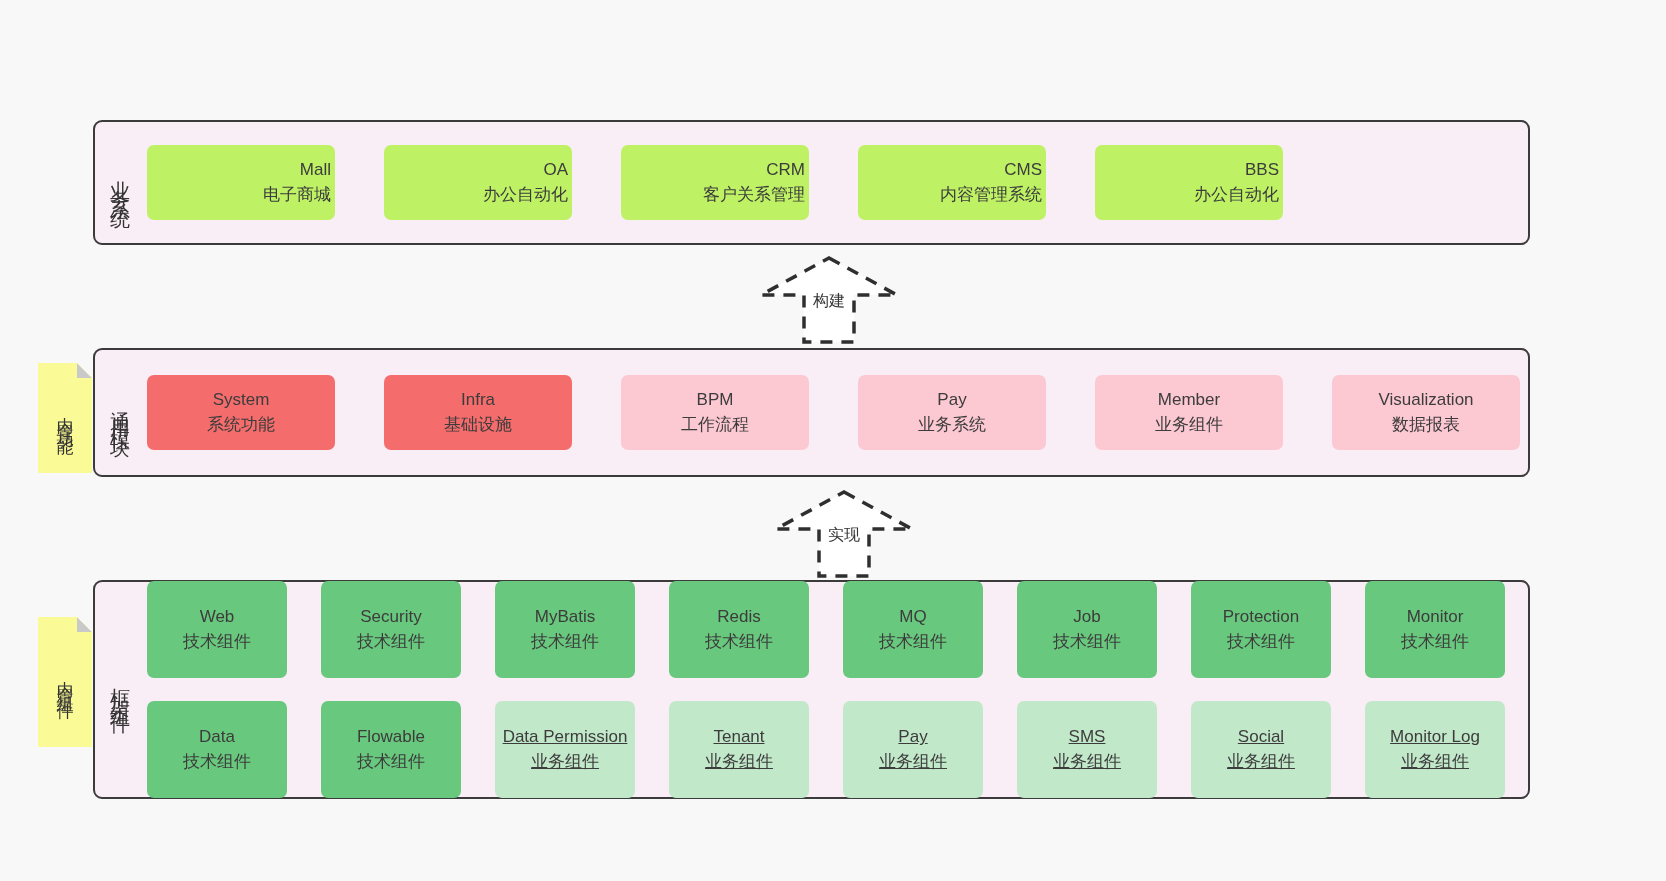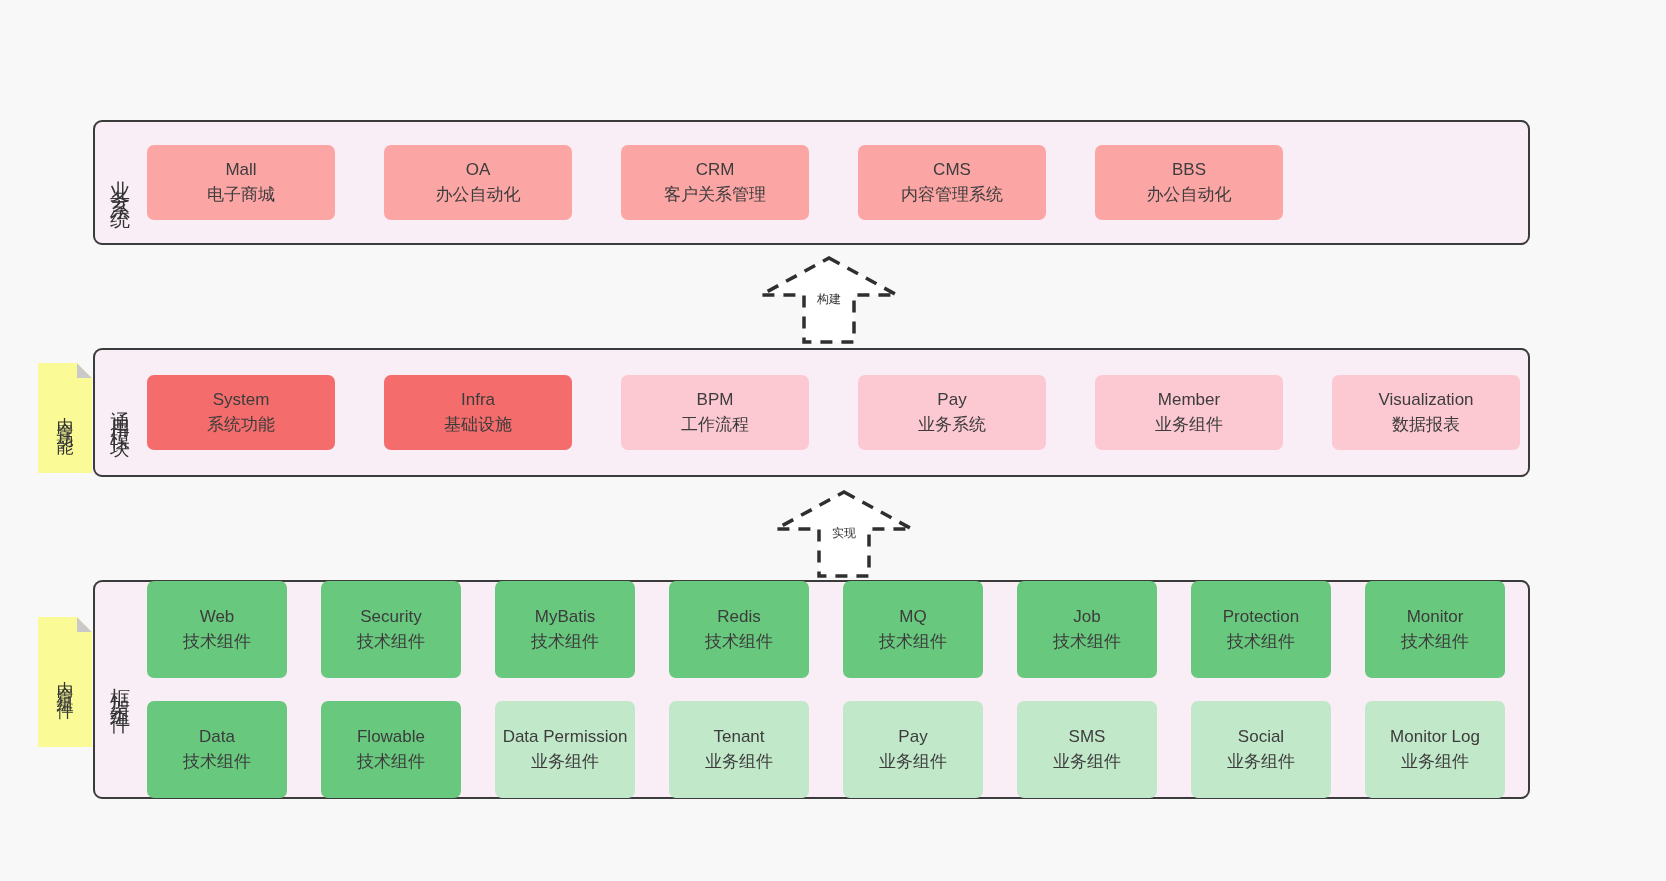--- a/index.html
+++ b/index.html
@@ -54,25 +54,25 @@
     align-items:center;
     justify-content:center;
     text-align:center;
     font-size:17px;
     line-height:1.42;
     padding:2px 4px;
     box-sizing:border-box;
   }
   .grid6 .card{height:75px;}
   .grid8 .card{height:97px;}
-  .blue{background:#fca5a5;}
+  .blue{background:#bef264;align-items:flex-end;}
   .red{background:#f56c6c;}
   .pink{background:#fcc8d2;}
   .green{background:#68c87d;}
-  .lightgreen{background:#c2e8ca;}
+  .lightgreen{background:#c2e8ca;text-decoration:underline;}
   .sticky{
     position:absolute;
     left:38px;
     width:54px;
     background:#fafa96;
     clip-path:polygon(0 0, calc(100% - 15px) 0, 100% 15px, 100% 100%, 0 100%);
     display:flex;
     align-items:center;
     justify-content:center;
   }
@@ -97,21 +97,21 @@
     width:142px;
     height:88px;
   }
   .arrow svg{display:block;}
   .arrow-label{
     position:absolute;
     left:50%;
     top:34px;
     transform:translateX(-50%);
     background:#ffffff;
-    font-size:12px;
+    font-size:16px;
     color:#333;
     padding:1px 3px;
     white-space:nowrap;
   }
 </style>
 </head>
 <body>
 
 <div class="layer" style="top:120px;height:121px;">
   <div class="layer-label">业务系统</div>

